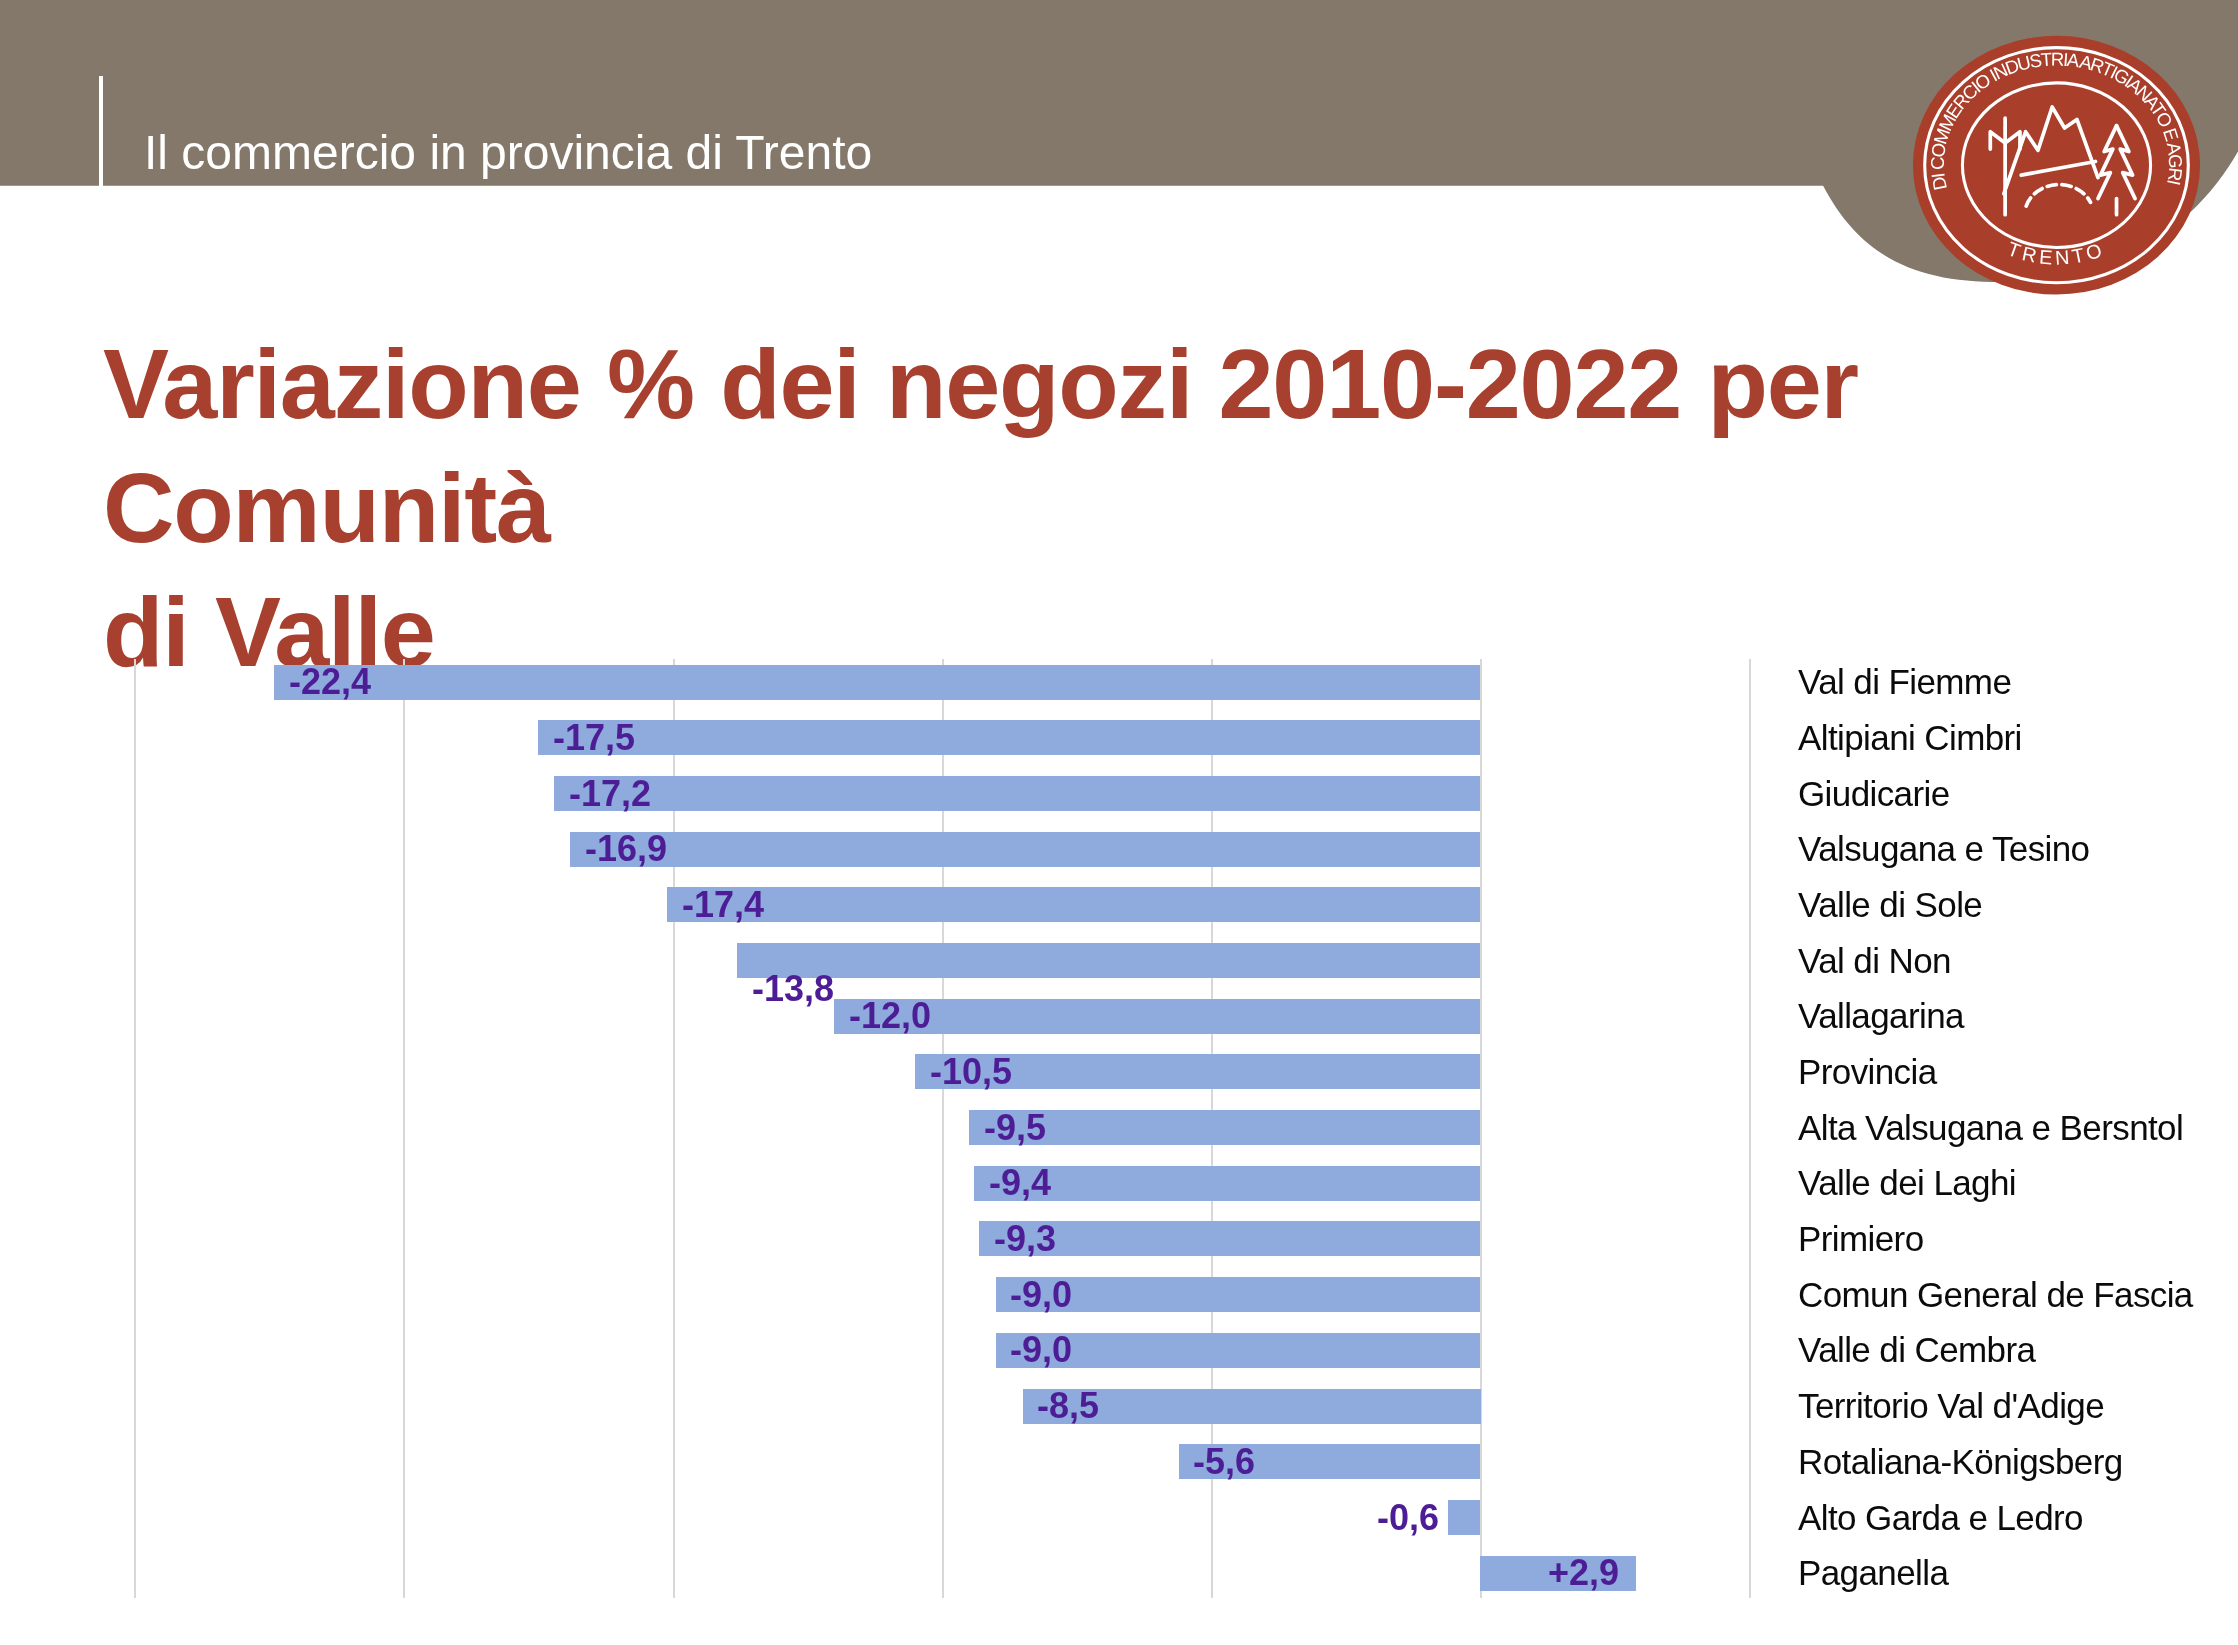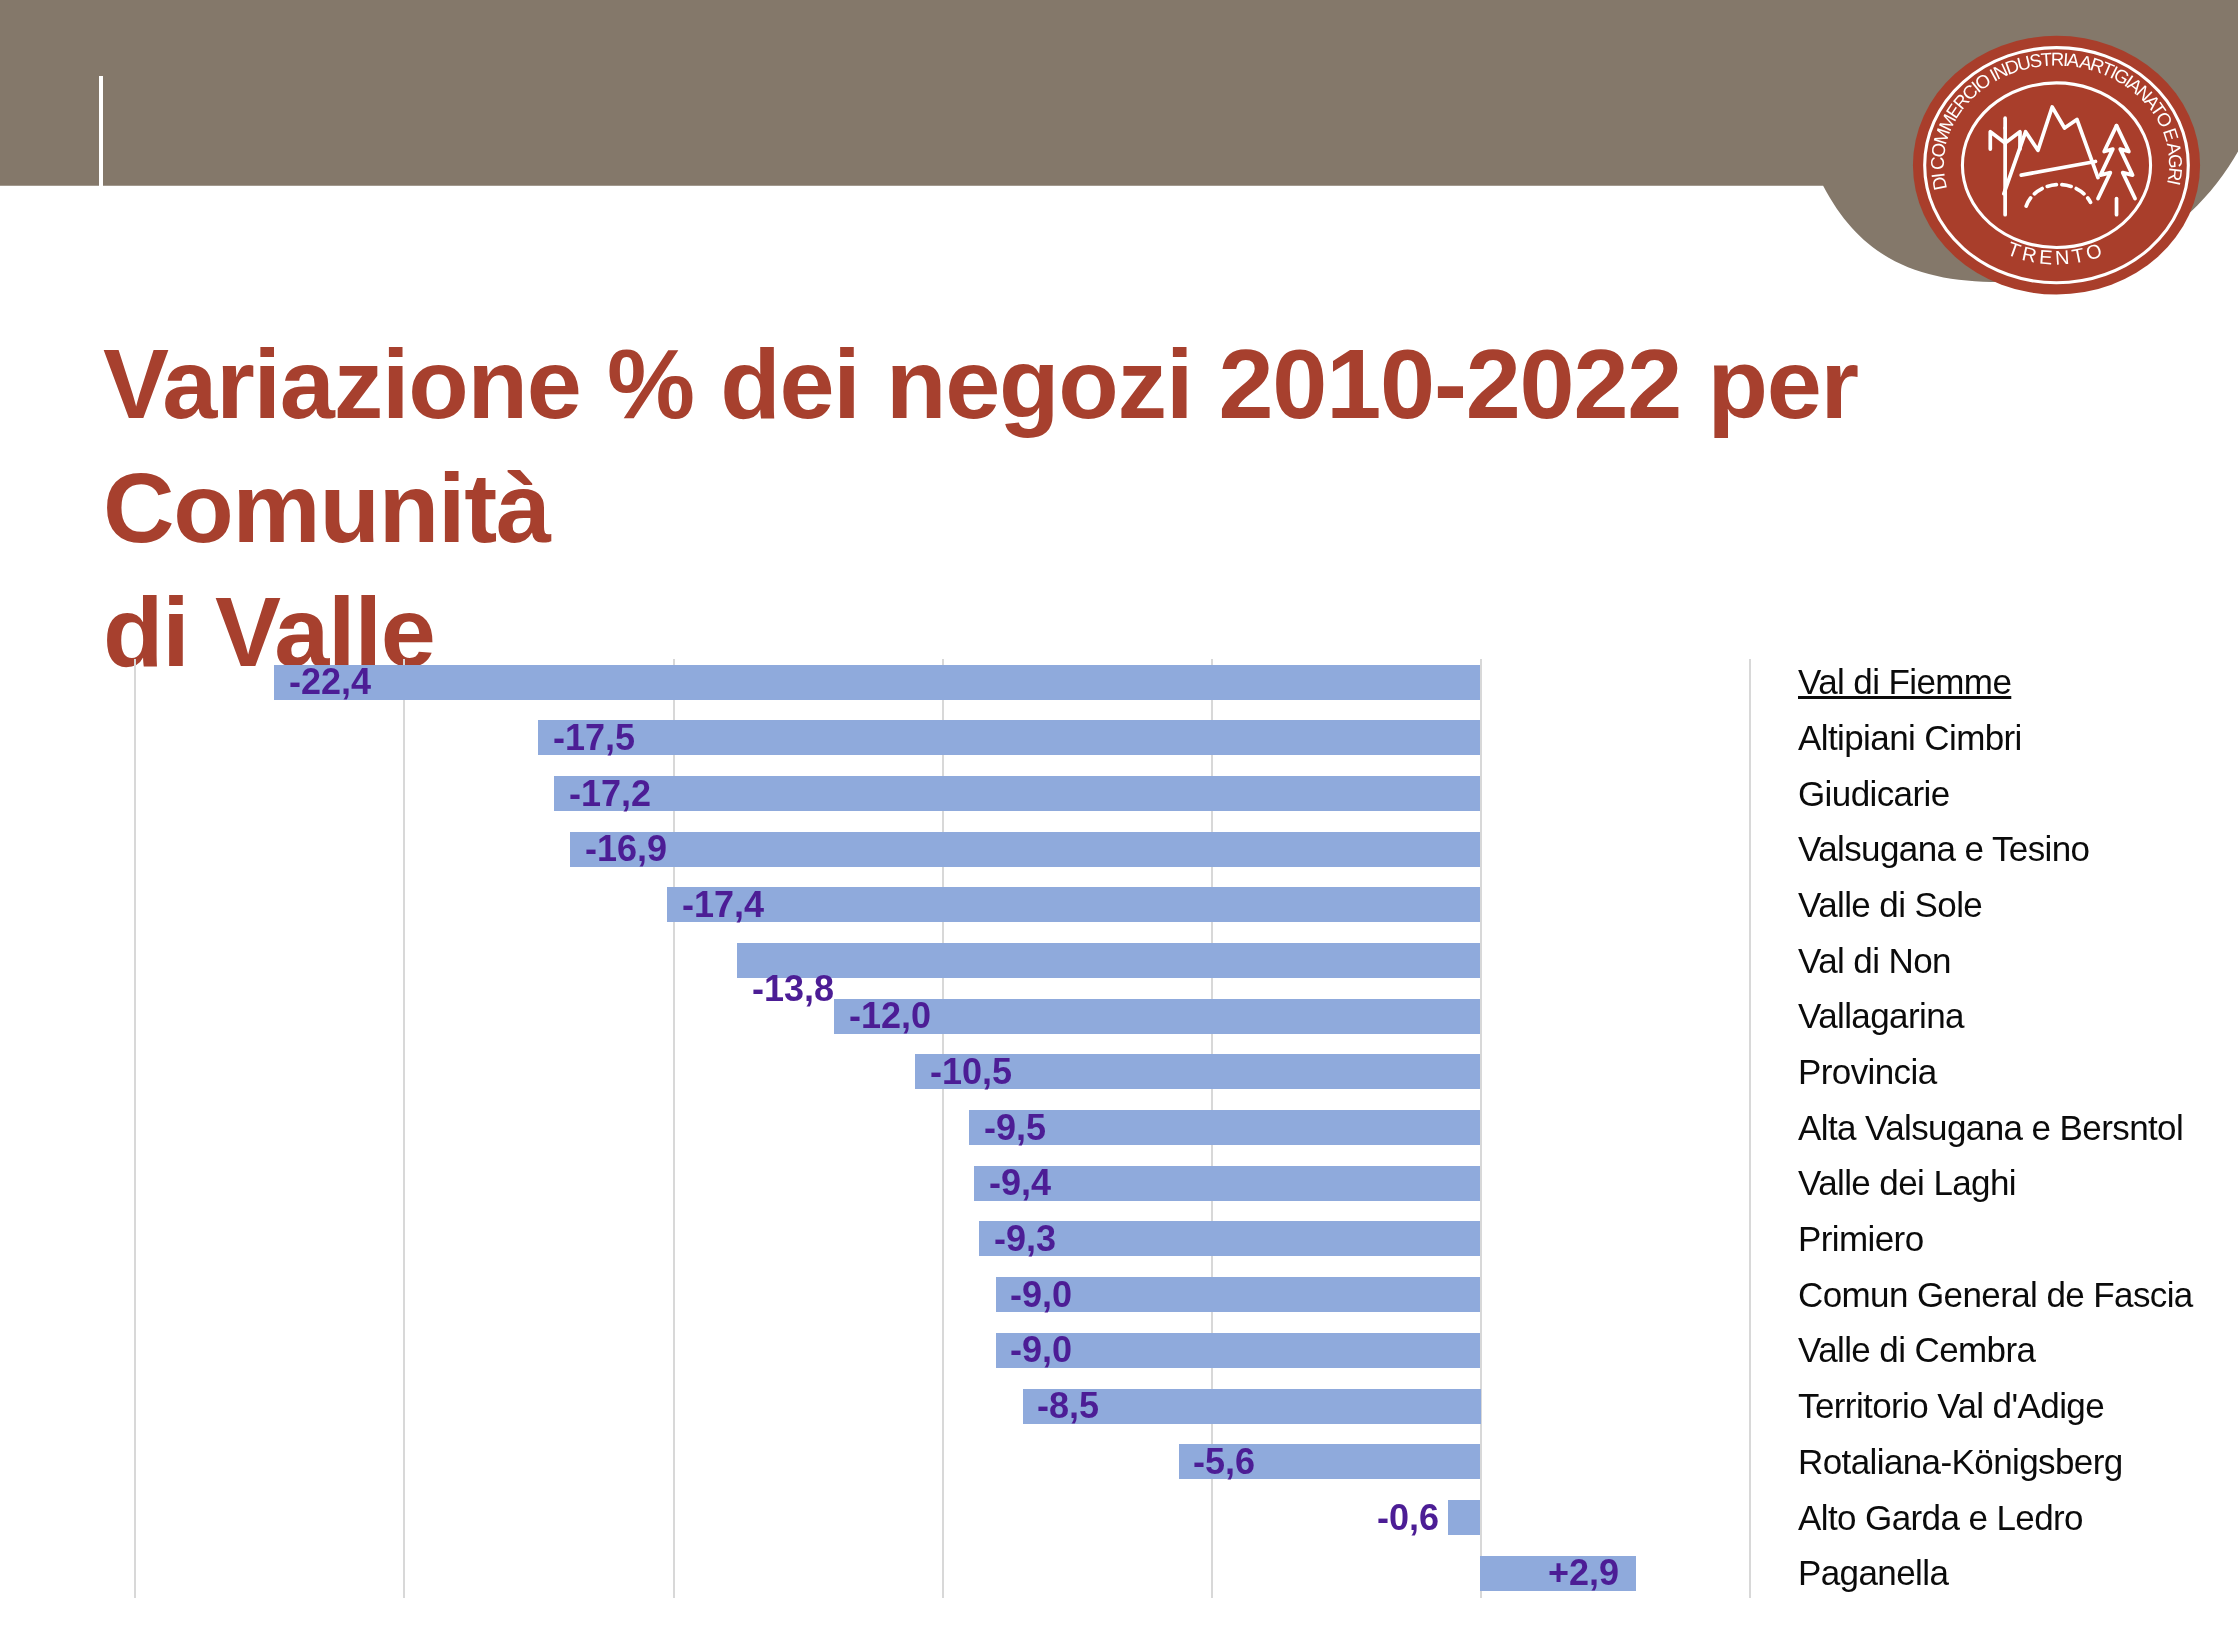--- a/index.html
+++ b/index.html
@@ -28,20 +28,21 @@
 </head>
 <body>
 
 <div class="slide">
 
   <svg class="header-svg" viewBox="0 0 3618 520" preserveAspectRatio="none">
     <path id="header-shape" d="M0,0 L3618,0 L3618,242 C3545,372 3415,450 3260,455 C3118,460 3014,430 2946,300 L0,300 Z" fill="#84786A"></path>
   </svg>
 
   <div class="accent-line"></div>
+  <div class="subtitle">Il commercio in provincia di Trento</div>
 
   <svg class="logo-svg" viewBox="0 0 470 425">
     <ellipse cx="235" cy="212" rx="232" ry="209" fill="#A93E2B"></ellipse>
     <ellipse cx="235" cy="212" rx="213" ry="190" fill="none" stroke="#ffffff" stroke-width="5"></ellipse>
     <ellipse cx="235" cy="212" rx="152" ry="133" fill="none" stroke="#ffffff" stroke-width="5"></ellipse>
     <defs>
       <path id="ring-top-path" d="M56,240 A182,160 0 1 1 414,240"></path>
       <path id="ring-bottom-path" d="M118,335 A182,160 0 0 0 352,335"></path>
     </defs>
     <text fill="#ffffff" font-size="30" letter-spacing="2" font-family="Liberation Sans, sans-serif">
@@ -73,21 +74,21 @@
   <div class="chart" id="chart">
       <div class="gridline" style="left: 134px; top: 659px; height: 939px; background: rgb(216, 216, 216);"></div>
       <div class="gridline" style="left: 403px; top: 659px; height: 939px; background: rgb(216, 216, 216);"></div>
       <div class="gridline" style="left: 673px; top: 659px; height: 939px; background: rgb(216, 216, 216);"></div>
       <div class="gridline" style="left: 942px; top: 659px; height: 939px; background: rgb(216, 216, 216);"></div>
       <div class="gridline" style="left: 1211px; top: 659px; height: 939px; background: rgb(216, 216, 216);"></div>
       <div class="gridline" style="left: 1480px; top: 659px; height: 939px; background: rgb(216, 216, 216);"></div>
       <div class="gridline" style="left: 1749px; top: 659px; height: 939px; background: rgb(216, 216, 216);"></div>
       <div class="bar" style="left: 274px; top: 665px; width: 1206px; background: rgb(143, 170, 220);"></div>
       <div class="val-label" style="top: 660px; left: 289px;">-22,4</div>
-      <div class="cat-label" style="left: 1798px; top: 660px; text-decoration: underline;">Val di Fiemme</div>
+      <div class="cat-label" style="left: 1798px; top: 660px;">Val di Fiemme</div>
       <div class="bar" style="left: 538px; top: 720px; width: 942px; background: rgb(143, 170, 220);"></div>
       <div class="val-label" style="top: 716px; left: 553px;">-17,5</div>
       <div class="cat-label" style="left: 1798px; top: 716px;">Altipiani Cimbri</div>
       <div class="bar" style="left: 554px; top: 776px; width: 926px; background: rgb(143, 170, 220);"></div>
       <div class="val-label" style="top: 772px; left: 569px;">-17,2</div>
       <div class="cat-label" style="left: 1798px; top: 772px;">Giudicarie</div>
       <div class="bar" style="left: 570px; top: 832px; width: 910px; background: rgb(143, 170, 220);"></div>
       <div class="val-label" style="top: 827px; left: 585px;">-16,9</div>
       <div class="cat-label" style="left: 1798px; top: 827px;">Valsugana e Tesino</div>
       <div class="bar" style="left: 667px; top: 887px; width: 813px; background: rgb(143, 170, 220);"></div>

